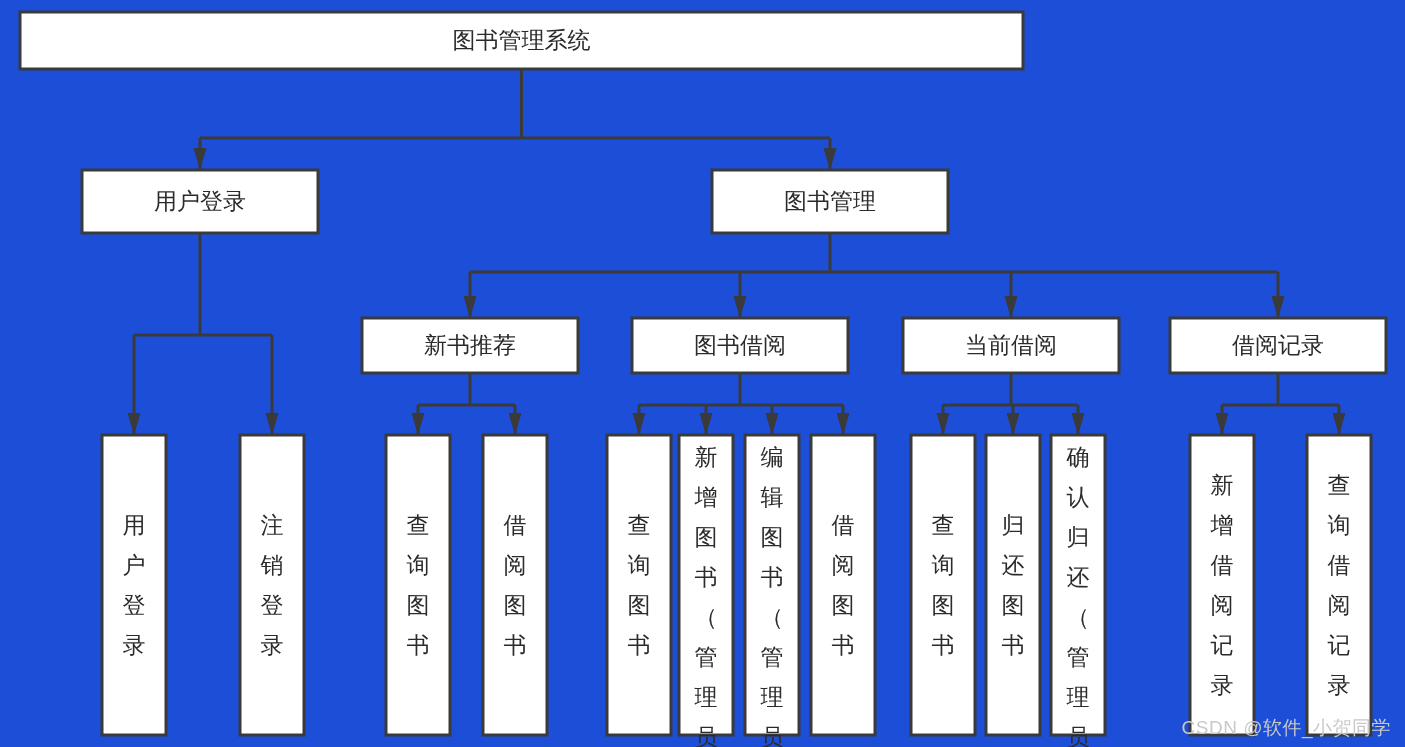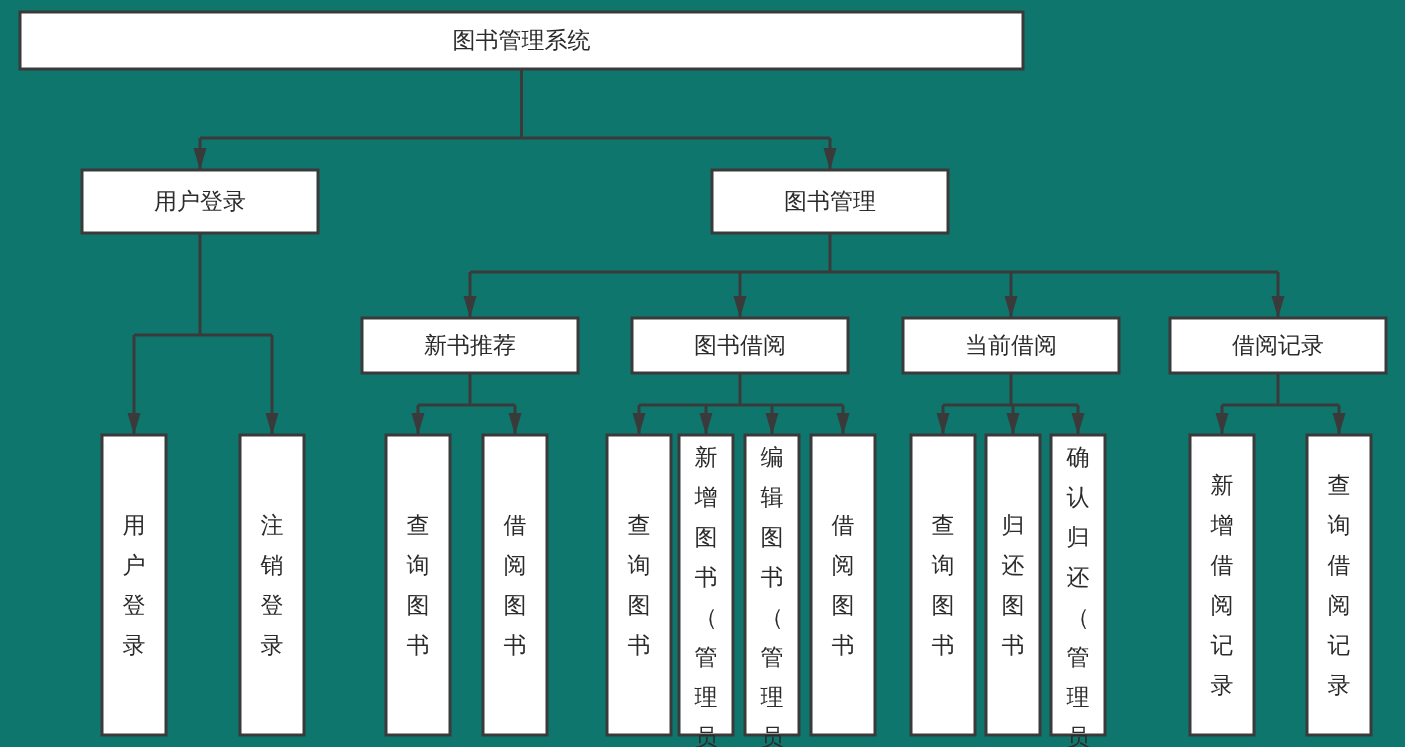--- a/index.html
+++ b/index.html
@@ -8,21 +8,21 @@
     padding: 0;
     background: #ffffff;
   }
   body {
     font-family: "Liberation Sans", "DejaVu Sans", sans-serif;
   }
   #diagram-canvas {
     position: relative;
     width: 1405px;
     height: 747px;
-    background: #0f766e;
+    background: #1d4ed8;
     overflow: hidden;
   }
   svg#tree-svg {
     position: absolute;
     left: 0;
     top: 0;
     width: 1405px;
     height: 747px;
     display: block;
   }
@@ -201,13 +201,14 @@
         <g>
           <rect x="1190" y="435" width="64" height="300" class="node-box"></rect>
           <text x="1222" class="node-label-vertical" y="493"><tspan x="1222" dy="0">新</tspan><tspan x="1222" dy="40">增</tspan><tspan x="1222" dy="40">借</tspan><tspan x="1222" dy="40">阅</tspan><tspan x="1222" dy="40">记</tspan><tspan x="1222" dy="40">录</tspan></text>
         </g>
         <g>
           <rect x="1307" y="435" width="64" height="300" class="node-box"></rect>
           <text x="1339" class="node-label-vertical" y="493"><tspan x="1339" dy="0">查</tspan><tspan x="1339" dy="40">询</tspan><tspan x="1339" dy="40">借</tspan><tspan x="1339" dy="40">阅</tspan><tspan x="1339" dy="40">记</tspan><tspan x="1339" dy="40">录</tspan></text>
         </g>
       </g>
   </svg>
+  <div class="watermark">CSDN @软件_小贺同学</div>
 </div>
 
 </body></html>

